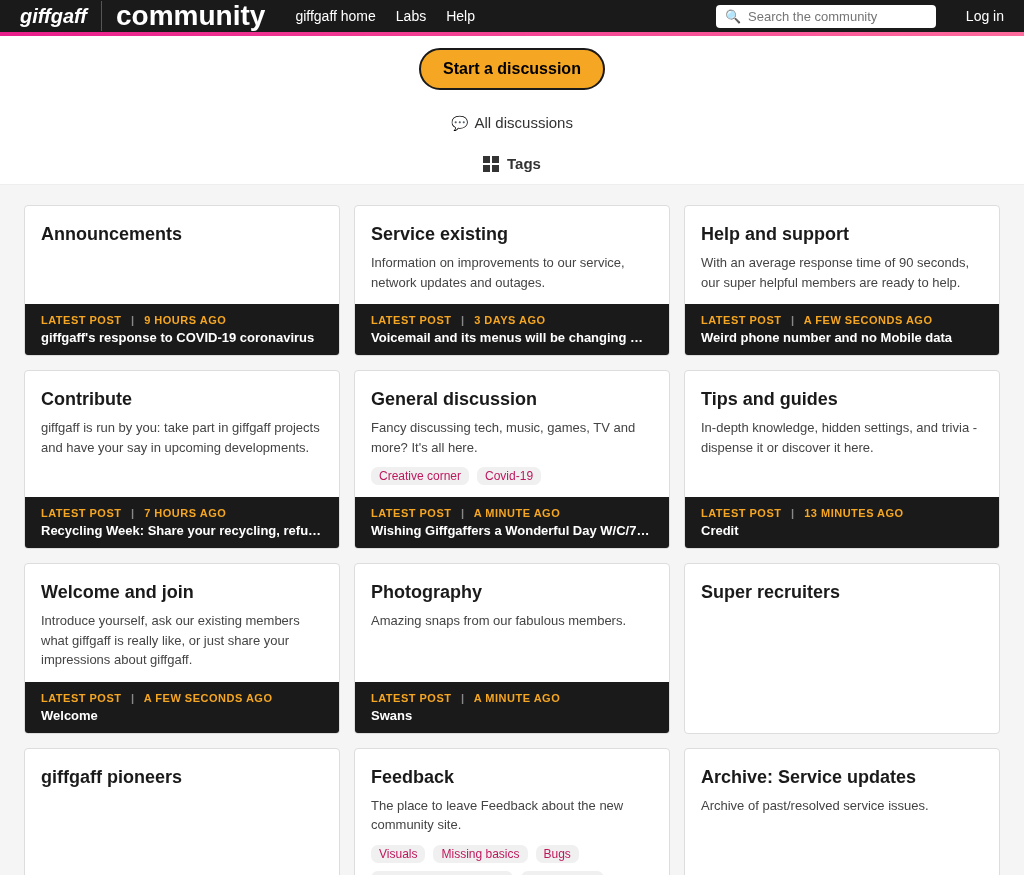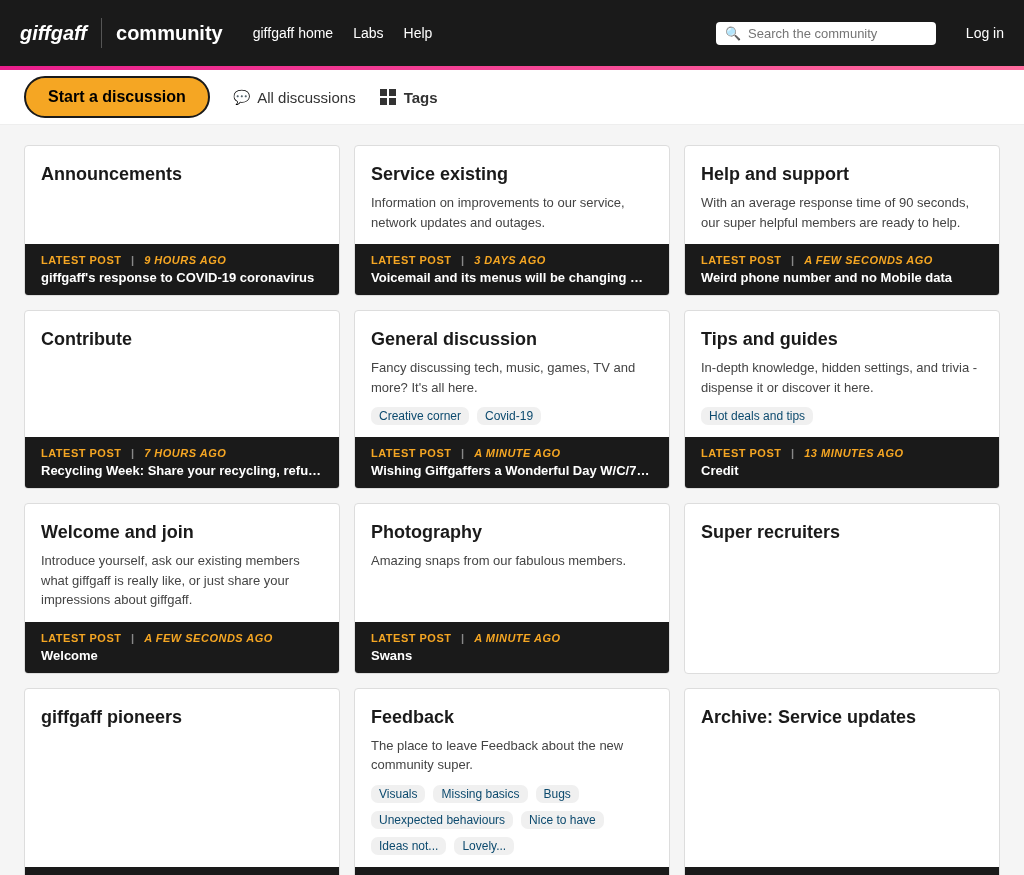--- a/index.html
+++ b/index.html
@@ -4,21 +4,21 @@
   <style>
     * { box-sizing: border-box; margin: 0; padding: 0; }
     body { font-family: Arial, sans-serif; background: #f5f5f5; }
 
     
     .header {
       background: #1a1a1a;
       display: flex;
       align-items: center;
       padding: 0 20px;
-      height: 66px;
+      height: 32px;
       gap: 20px;
     }
     .logo-area {
       display: flex;
       align-items: center;
       gap: 0;
     }
     .logo-giffgaff {
       color: white;
       font-size: 20px;
@@ -26,21 +26,21 @@
       font-style: italic;
     }
     .logo-separator {
       width: 1px;
       height: 30px;
       background: #555;
       margin: 0 14px;
     }
     .logo-community {
       color: white;
-      font-size: 20px;
+      font-size: 28px;
       font-weight: bold;
     }
     .nav-links {
       display: flex;
       gap: 20px;
       margin-left: 10px;
     }
     .nav-link {
       color: white;
       text-decoration: none;
@@ -78,25 +78,26 @@
     }
     .pink-bar {
       height: 4px;
       background: linear-gradient(90deg, #e91e8c, #ff6b9d);
       width: 100%;
     }
 
     
     .toolbar {
       background: white;
-      padding: 6px 24px;
+      padding: 12px 24px;
       display: flex;
       align-items: center;
       gap: 24px;
       border-bottom: 1px solid #eee;
+      flex-direction: column;
     }
     .start-discussion-btn {
       background: #f5a623;
       border: 2px solid #1a1a1a;
       border-radius: 25px;
       padding: 10px 22px;
       font-size: 16px;
       font-weight: bold;
       cursor: pointer;
     }
@@ -154,37 +155,36 @@
       display: flex;
       flex-wrap: wrap;
       gap: 8px;
       margin-top: 10px;
     }
     .card-tag {
       background: #f0f0f0;
       border-radius: 7px;
       padding: 2px 8px;
       font-size: 12px;
-      color: #0c4a6e;
+      color: #be185d;
     }
     .card-footer {
       background: #1a1a1a;
       padding: 10px 16px;
     }
     .latest-post-label {
       font-size: 11px;
       color: #f5a623;
       font-weight: bold;
       letter-spacing: 0.5px;
       margin-bottom: 4px;
     }
     .latest-post-time {
       color: #f5a623;
       font-weight: bold;
-      font-style: italic;
     }
     .latest-post-separator {
       color: #888;
       margin: 0 6px;
     }
     .latest-post-title {
       font-size: 13px;
       color: white;
       font-weight: bold;
       white-space: nowrap;
@@ -277,20 +277,21 @@
         <span>LATEST POST</span>
         <span class="latest-post-separator">|</span>
         <span class="latest-post-time">A FEW SECONDS AGO</span>
       </div>
       <div class="latest-post-title">Weird phone number and no Mobile data</div>
     </div>
   </div>
     <div class="category-card">
     <div class="card-body">
       <div class="card-title">Contribute</div>
+      <div class="card-desc">giffgaff is run by you: take part in giffgaff projects and have your say in upcoming developments.</div>
 
     </div>
     <div class="card-footer">
       <div class="latest-post-label">
         <span>LATEST POST</span>
         <span class="latest-post-separator">|</span>
         <span class="latest-post-time">7 HOURS AGO</span>
       </div>
       <div class="latest-post-title">Recycling Week: Share your recycling, refurbishing ...</div>
     </div>
@@ -310,23 +311,20 @@
         <span class="latest-post-separator">|</span>
         <span class="latest-post-time">A MINUTE AGO</span>
       </div>
       <div class="latest-post-title">Wishing Giffgaffers a Wonderful Day W/C/7/9/20  ...</div>
     </div>
   </div>
     <div class="category-card">
     <div class="card-body">
       <div class="card-title">Tips and guides</div>
       <div class="card-desc">In-depth knowledge, hidden settings, and trivia - dispense it or discover it here.</div>
-      <div class="card-tags">
-          <span class="card-tag">Hot deals and tips</span>
-        </div>
     </div>
     <div class="card-footer">
       <div class="latest-post-label">
         <span>LATEST POST</span>
         <span class="latest-post-separator">|</span>
         <span class="latest-post-time">13 MINUTES AGO</span>
       </div>
       <div class="latest-post-title">Credit</div>
     </div>
   </div>
@@ -372,39 +370,40 @@
 
     </div>
     <div class="card-footer">
       
       
     </div>
   </div>
     <div class="category-card">
     <div class="card-body">
       <div class="card-title">Feedback</div>
-      <div class="card-desc">The place to leave Feedback about the new community super.</div>
+      <div class="card-desc">The place to leave Feedback about the new community site.</div>
       <div class="card-tags">
           <span class="card-tag">Visuals</span>
           <span class="card-tag">Missing basics</span>
           <span class="card-tag">Bugs</span>
           <span class="card-tag">Unexpected behaviours</span>
           <span class="card-tag">Nice to have</span>
           <span class="card-tag">Ideas not...</span>
           <span class="card-tag">Lovely...</span>
         </div>
     </div>
     <div class="card-footer">
       
       
     </div>
   </div>
     <div class="category-card">
     <div class="card-body">
       <div class="card-title">Archive: Service updates</div>
+      <div class="card-desc">Archive of past/resolved service issues.</div>
 
     </div>
     <div class="card-footer">
       
       
     </div>
   </div>
   </div>
 
 </body></html>

